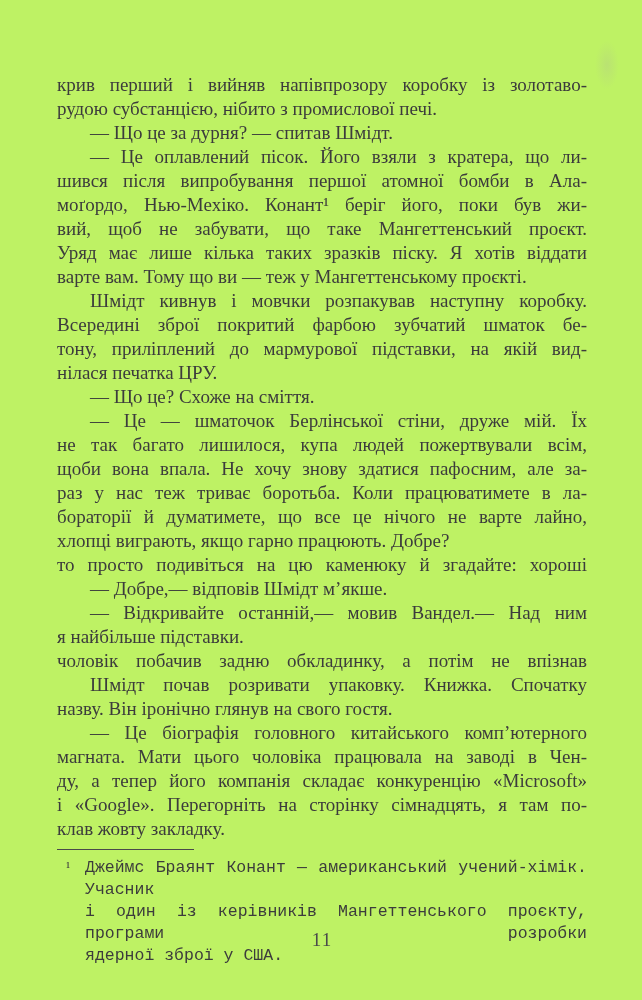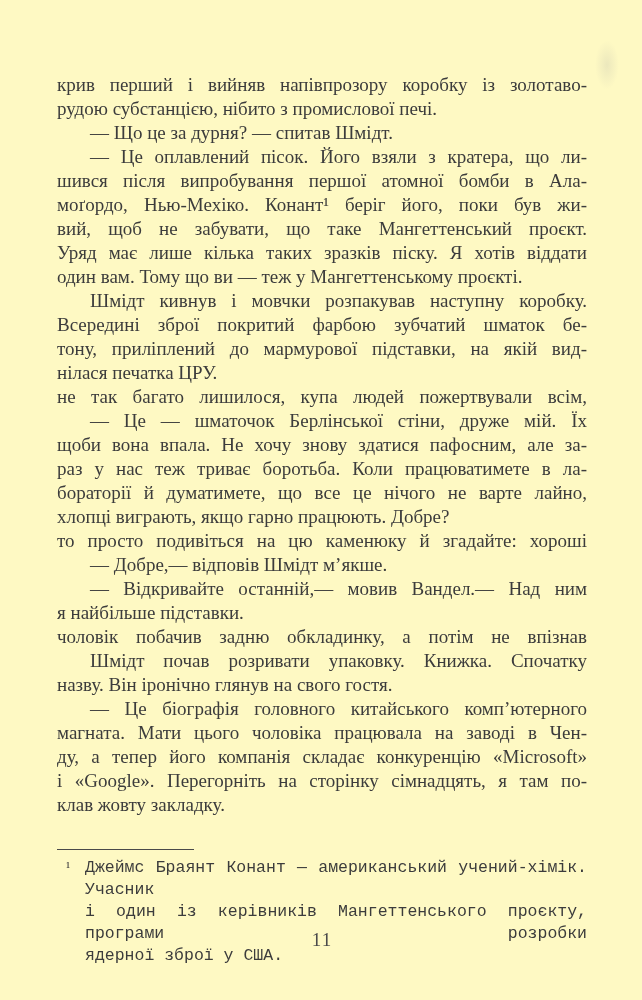--- a/index.html
+++ b/index.html
@@ -2,21 +2,21 @@
 <html><head>
 <meta charset="utf-8">
 <style>
   * { margin: 0; padding: 0; box-sizing: border-box; }
   html, body { background: #e8e8e6; }
   .page {
     position: relative;
     width: 642px;
     height: 1000px;
     margin: 0 auto;
-    background: #fef9c3;
+    background: #bef264;
     font-family: "Liberation Serif", "DejaVu Serif", serif;
     color: #3c3c3c;
     overflow: hidden;
   }
   .scan-artifact {
     position: absolute;
     right: 18px;
     top: 30px;
     width: 34px;
     height: 70px;
@@ -88,27 +88,28 @@
   <div class="scan-artifact"></div>
   <div class="body-text">
       <div class="line">крив перший і вийняв напівпрозору коробку із золотаво-</div>
       <div class="line last">рудою субстанцією, нібито з промислової печі.</div>
       <div class="line indent last">— Що це за дурня? — спитав Шмідт.</div>
       <div class="line indent">— Це оплавлений пісок. Його взяли з кратера, що ли-</div>
       <div class="line">шився після випробування першої атомної бомби в Ала-</div>
       <div class="line">моґордо, Нью-Мехіко. Конант¹ беріг його, поки був жи-</div>
       <div class="line">вий, щоб не забувати, що таке Мангеттенський проєкт.</div>
       <div class="line">Уряд має лише кілька таких зразків піску. Я хотів віддати</div>
-      <div class="line last">один вам. Тому що ви — теж у Мангеттенському проєкті.</div>
+      <div class="line last">варте вам. Тому що ви — теж у Мангеттенському проєкті.</div>
       <div class="line indent">Шмідт кивнув і мовчки розпакував наступну коробку.</div>
       <div class="line">Всередині зброї покритий фарбою зубчатий шматок бе-</div>
       <div class="line">тону, приліплений до мармурової підставки, на якій вид-</div>
       <div class="line last">нілася печатка ЦРУ.</div>
+      <div class="line indent last">— Що це? Схоже на сміття.</div>
+      <div class="line indent">— Це — шматочок Берлінської стіни, друже мій. Їх</div>
       <div class="line">не так багато лишилося, купа людей пожертвували всім,</div>
-      <div class="line indent">— Це — шматочок Берлінської стіни, друже мій. Їх</div>
       <div class="line">щоби вона впала. Не хочу знову здатися пафосним, але за-</div>
       <div class="line">раз у нас теж триває боротьба. Коли працюватимете в ла-</div>
       <div class="line">бораторії й думатимете, що все це нічого не варте лайно,</div>
       <div class="line last">хлопці виграють, якщо гарно працюють. Добре?</div>
       <div class="line">то просто подивіться на цю каменюку й згадайте: хороші</div>
       <div class="line indent last">— Добре,— відповів Шмідт м’якше.</div>
       <div class="line indent">— Відкривайте останній,— мовив Вандел.— Над ним</div>
       <div class="line last">я найбільше підставки.</div>
       <div class="line">чоловік побачив задню обкладинку, а потім не впізнав</div>
       <div class="line indent">Шмідт почав розривати упаковку. Книжка. Спочатку</div>

